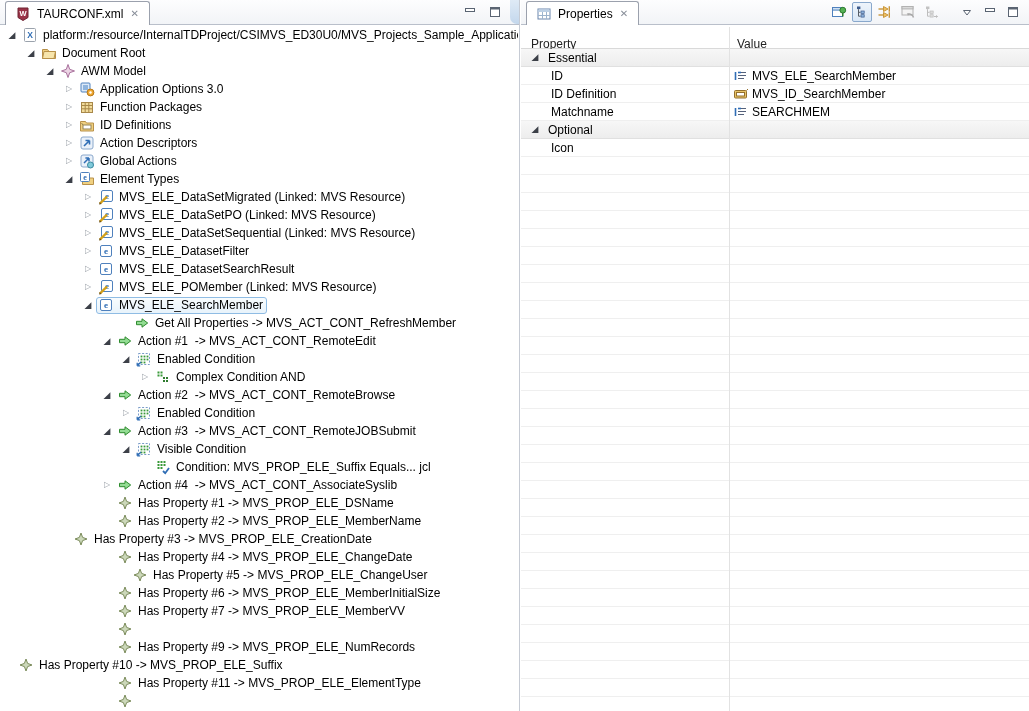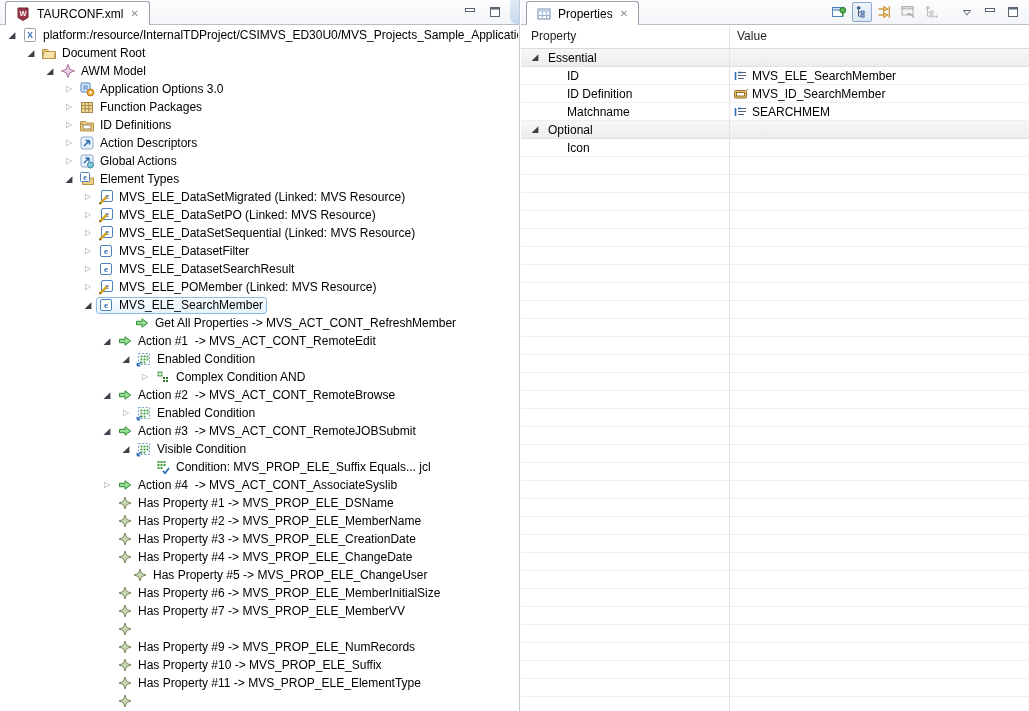--- a/index.html
+++ b/index.html
@@ -38,30 +38,30 @@
 
   
   #props{position:absolute;top:0;left:521px;width:508px;height:711px;background:#fff;}
   #ptoolbar{position:absolute;top:2px;right:6px;display:flex;align-items:center;gap:3px;z-index:4;}
   .tbtn{width:20px;height:20px;display:flex;align-items:center;justify-content:center;
         border:1px solid transparent;border-radius:2px;box-sizing:border-box;}
   .tbtn.pressed{border-color:#89a8cc;background:linear-gradient(#eef4fb,#d9e7f6);}
   .tbtn.spacer{width:10px;border:none;}
   #phead{position:absolute;top:25px;left:0;right:0;height:24px;background:#fff;
          border-bottom:1px solid #d9d9d9;box-sizing:border-box;}
-  #phead .hc{position:absolute;top:4px;color:#222;}
+  #phead .hc{position:absolute;top:12px;color:#222;}
   #phead .hc1{left:10px;} #phead .hc2{left:216px;}
   #pbody{position:absolute;top:49px;left:0;right:0;bottom:0;background:#fff;}
   .vdiv{position:absolute;top:27px;bottom:0;left:208px;width:1px;background:#e2e2e2;z-index:2;}
   .prow{height:18px;position:relative;border-bottom:1px solid #efefef;box-sizing:border-box;}
   .prow.cat{background:linear-gradient(#f7f7f7,#ededed);border-bottom:1px solid #e0e0e0;}
   .prow .pexp{position:absolute;left:8px;top:0;width:12px;text-align:center;color:#3c4048;
               font-size:9px;font-family:"DejaVu Sans",sans-serif;line-height:17px;}
   .prow .pcat{position:absolute;left:27px;top:2px;}
-  .prow .pname{position:absolute;left:46px;top:2px;}
+  .prow .pname{position:absolute;left:30px;top:2px;}
   .prow .pval{position:absolute;left:212px;top:0;height:17px;display:flex;align-items:center;gap:3px;}
 </style>
 </head>
 <body>
 
 <div id="app">
 
   <div id="editor">
     <div class="tabbar">
       <div class="corner"></div>
@@ -469,21 +469,21 @@
           <span class="texp"></span>
           <span class="titem">
             <span class="icon">
               <svg width="16" height="16" viewBox="0 0 16 16">
                 <path d="M8 2 L9.6 6.4 L14 8 L9.6 9.6 L8 14 L6.4 9.6 L2 8 L6.4 6.4 Z" fill="#ccd8ba" stroke="#7c8c5c"></path>
               </svg>
             </span>
             <span class="tlab">Has Property #2 -&gt; MVS_PROP_ELE_MemberName</span>
           </span>
         </div>
-        <div class="trow" style="padding-left:99px">
+        <div class="trow" style="padding-left:55px">
           <span class="texp"></span>
           <span class="titem">
             <span class="icon">
               <svg width="16" height="16" viewBox="0 0 16 16">
                 <path d="M8 2 L9.6 6.4 L14 8 L9.6 9.6 L8 14 L6.4 9.6 L2 8 L6.4 6.4 Z" fill="#ccd8ba" stroke="#7c8c5c"></path>
               </svg>
             </span>
             <span class="tlab">Has Property #3 -&gt; MVS_PROP_ELE_CreationDate</span>
           </span>
         </div>
@@ -545,21 +545,21 @@
           <span class="texp"></span>
           <span class="titem">
             <span class="icon">
               <svg width="16" height="16" viewBox="0 0 16 16">
                 <path d="M8 2 L9.6 6.4 L14 8 L9.6 9.6 L8 14 L6.4 9.6 L2 8 L6.4 6.4 Z" fill="#ccd8ba" stroke="#7c8c5c"></path>
               </svg>
             </span>
             <span class="tlab">Has Property #9 -&gt; MVS_PROP_ELE_NumRecords</span>
           </span>
         </div>
-        <div class="trow" style="padding-left:99px">
+        <div class="trow" style="">
           <span class="texp"></span>
           <span class="titem">
             <span class="icon">
               <svg width="16" height="16" viewBox="0 0 16 16">
                 <path d="M8 2 L9.6 6.4 L14 8 L9.6 9.6 L8 14 L6.4 9.6 L2 8 L6.4 6.4 Z" fill="#ccd8ba" stroke="#7c8c5c"></path>
               </svg>
             </span>
             <span class="tlab">Has Property #10 -&gt; MVS_PROP_ELE_Suffix</span>
           </span>
         </div>

